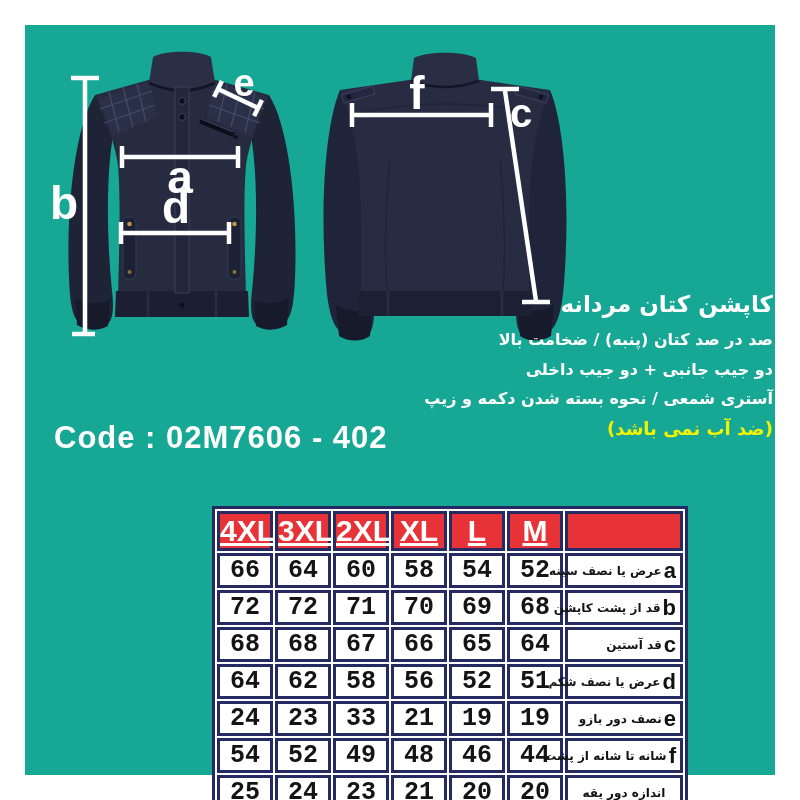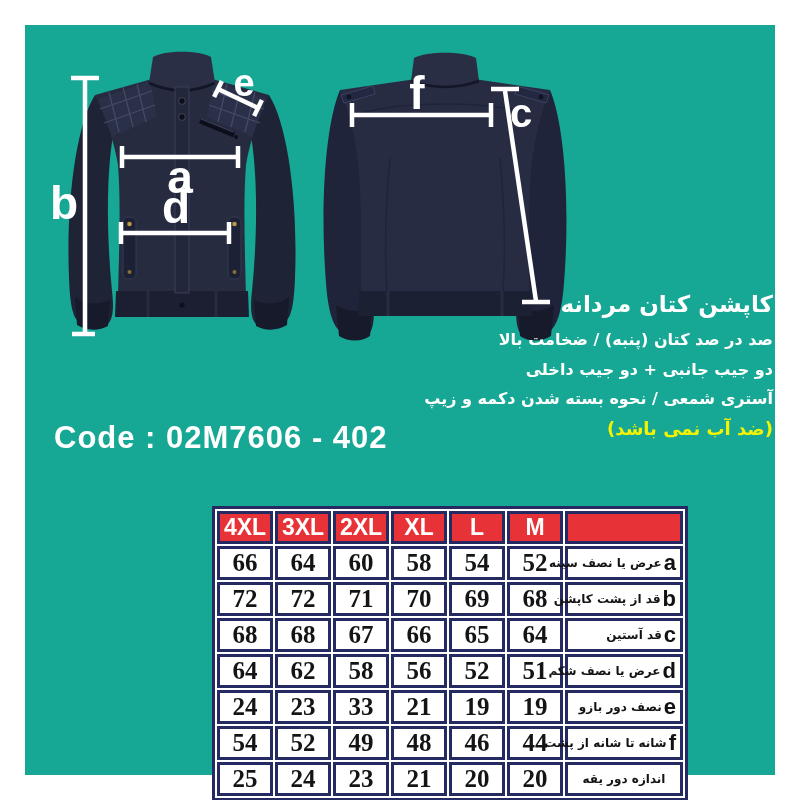--- a/index.html
+++ b/index.html
@@ -40,26 +40,27 @@
   .table-wrap{position:absolute;left:212px;top:506px;}
   #size-table{
     border-collapse:separate;border-spacing:2px;background:#fff;
     border:3px solid var(--table-navy);width:476px;table-layout:fixed;
   }
   #size-table th,#size-table td{
     box-sizing:border-box;border:3px solid var(--table-navy);padding:0;
   }
   #size-table th{
     background:var(--header-red);color:#fff;height:32px;
-    font-family:"Liberation Sans",sans-serif;font-weight:700;font-size:23px;
+    font-family:"Liberation Sans",sans-serif;font-weight:700;font-size:30px;
     text-align:center;
+    text-decoration:underline;
   }
   #size-table td{height:29px;background:#fff;}
   #size-table td.val{
-    font-family:Liberation Serif, serif;font-weight:700;font-size:25px;
+    font-family:Liberation Mono, monospace;font-weight:700;font-size:25px;
     color:#141414;text-align:center;vertical-align:middle;
   }
   .lab-in{
     display:flex;align-items:center;justify-content:flex-end;
     gap:2px;padding:0 4px 0 2px;height:100%;border-radius:13px;
   }
   td.lab.center .lab-in{justify-content:center;padding:0 17px;}
   .lab .fa{
     font-family:"DejaVu Sans",sans-serif;font-weight:700;font-size:12px;
     direction:rtl;color:#141414;white-space:nowrap;

